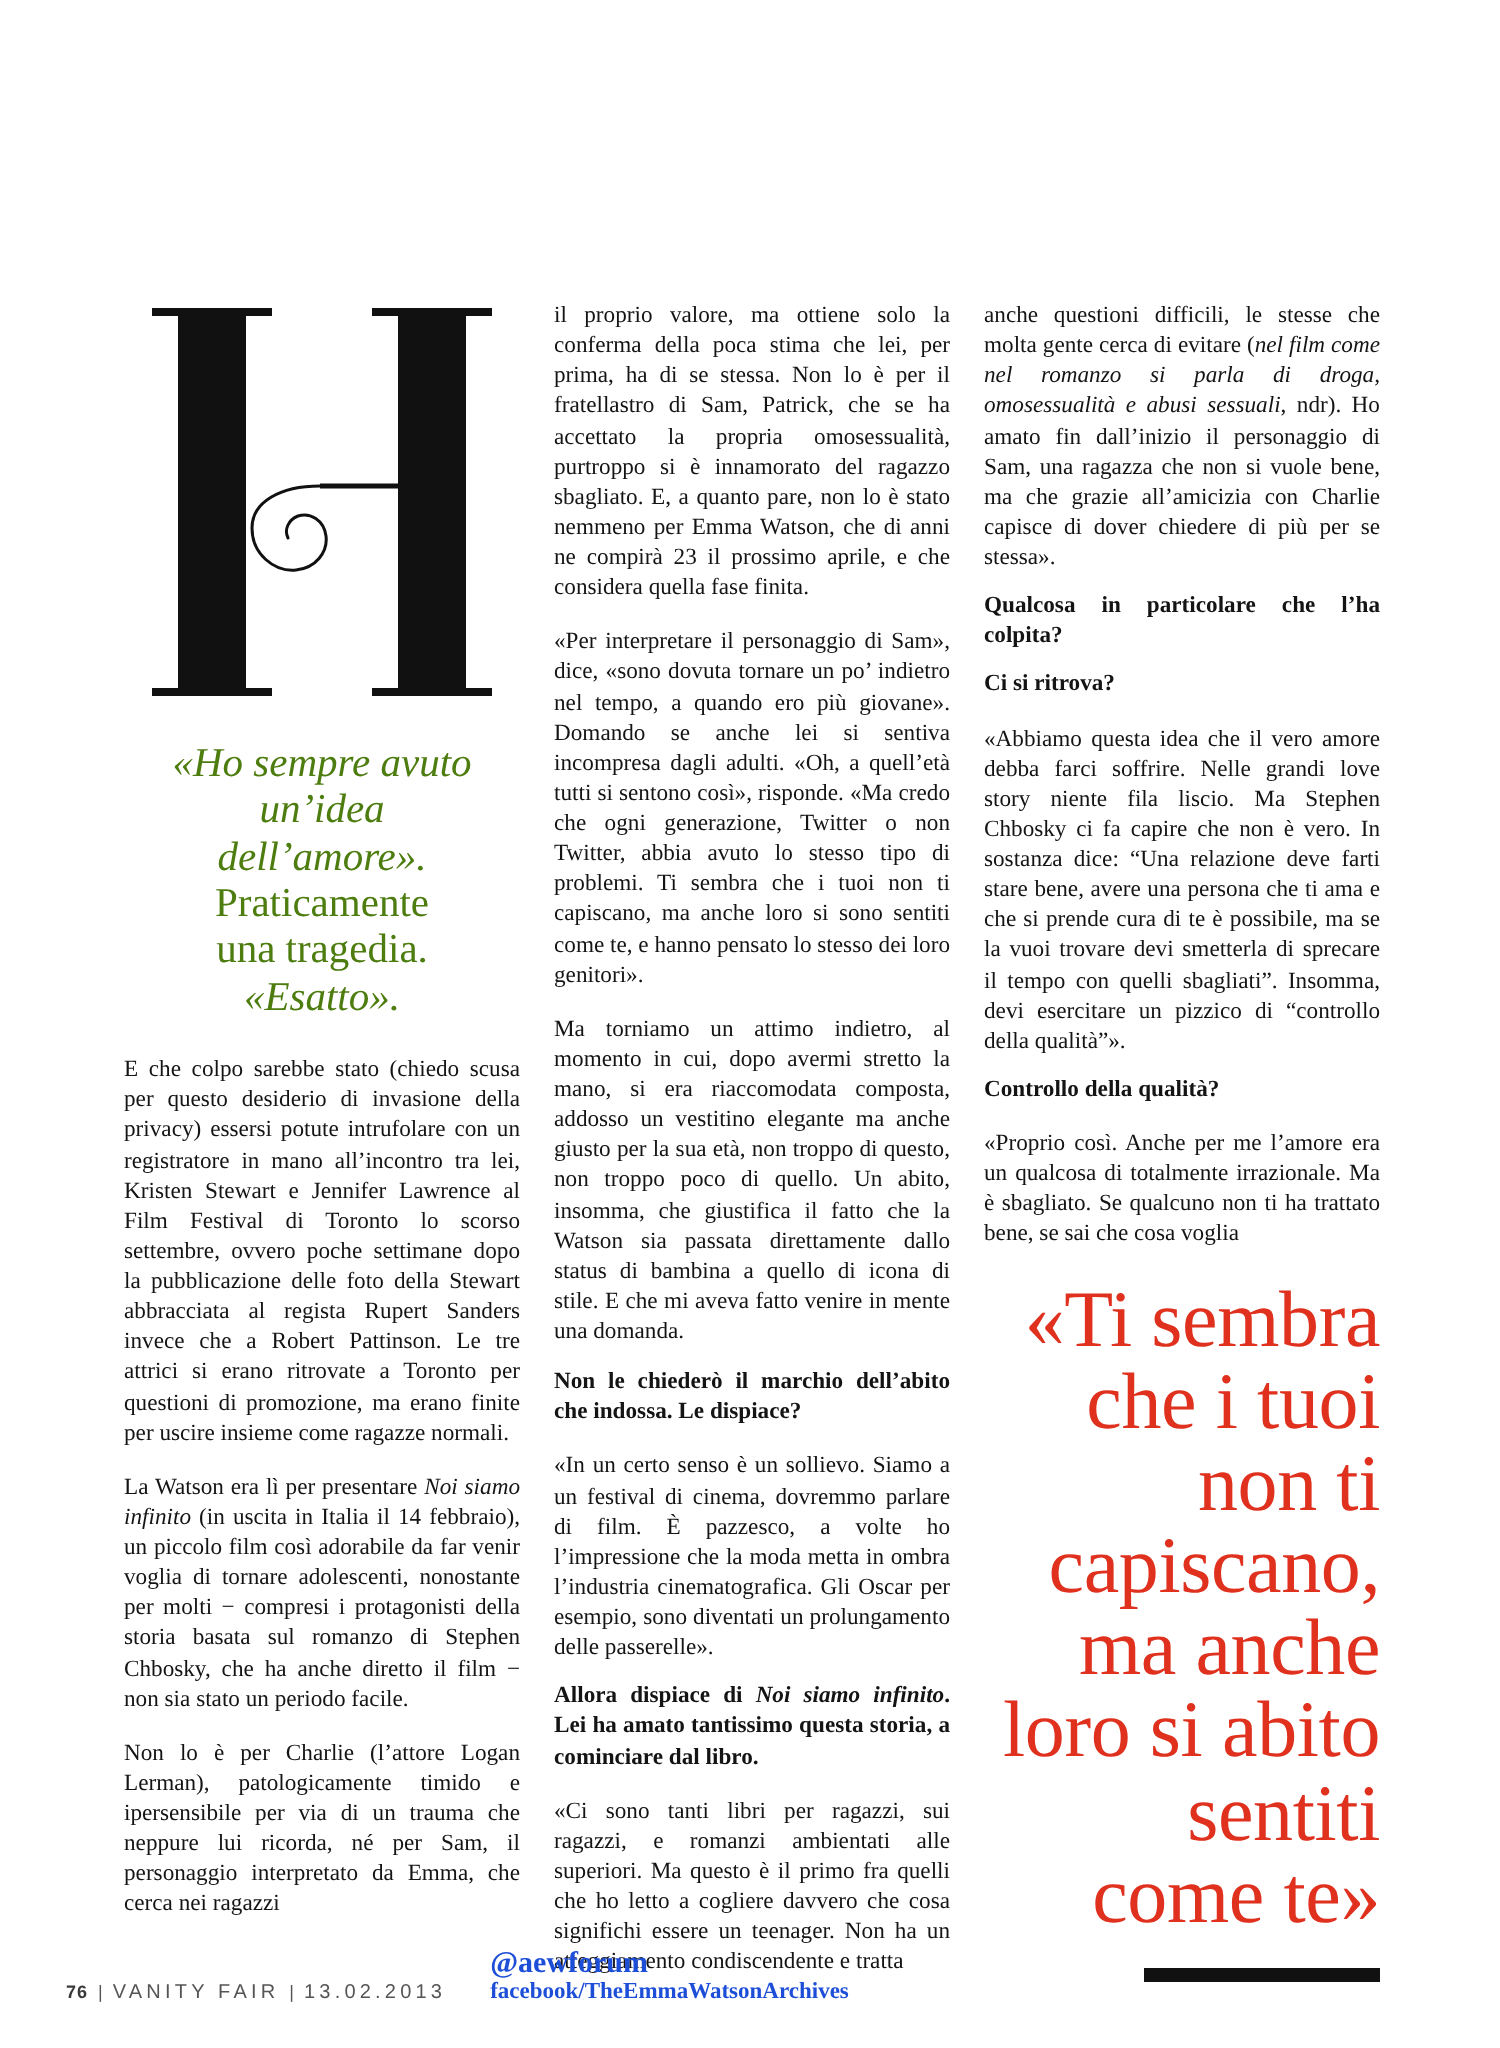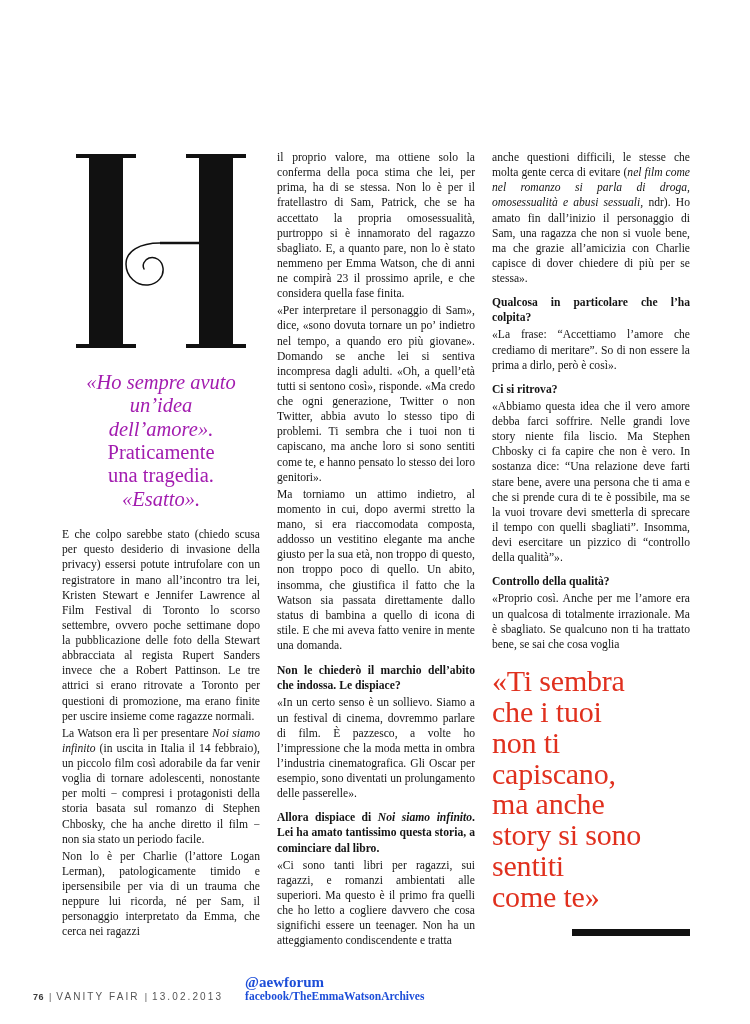--- a/index.html
+++ b/index.html
@@ -43,21 +43,21 @@
     display: block;
     margin: 0 auto;
   }
 
   
   .pullquote-black {
     width: 198px;
     text-align: center;
     font-size: 20.5px;
     line-height: 1.14;
-    color: #a21caf;
+    color: #4d7c0f;
     margin-top: 6px;
     margin-bottom: 16px;
   }
   .pullquote-black .ital {
     font-style: italic;
   }
   .pullquote-black .rom {
     font-style: normal;
   }
   .pq-line { display: block; white-space: nowrap; }
@@ -66,36 +66,36 @@
   .body-text {
     font-size: 11.6px;
     line-height: 1.305;
     text-align: justify;
     text-justify: inter-word;
     hyphens: manual;
   }
   .body-text p {
     margin: 0;
   }
-  .body-text p + p { margin-top: 2px; }
+  .body-text p + p { margin-top: 12px; }
   .q-head {
     font-weight: bold;
     margin-top: 9px !important;
     display: block;
   }
   .gap-before { margin-top: 10px !important; }
   em { font-style: italic; }
 
   
   .pullquote-red {
     margin-top: 14px;
     width: 198px;
-    text-align: left;
+    text-align: right;
     color: #e0301e;
-    font-size: 30px;
+    font-size: 40px;
     line-height: 1.03;
     letter-spacing: -0.2px;
   }
   .pq-red-line { display: block; white-space: nowrap; }
   .red-rule {
     margin-top: 16px;
     margin-left: auto;
     width: 118px;
     height: 7px;
     background: #111;
@@ -205,34 +205,33 @@
         <p>«In un certo senso è un sollievo. Siamo a un festival di cinema, dovremmo parlare di film. È pazzesco, a volte ho l’impressione che la moda metta in ombra l’industria cinematografica. Gli Oscar per esempio, sono diventati un prolungamento delle passerelle».</p>
         <p class="q-head"><span>Allora dispiace di </span><em>Noi siamo infinito</em><span>. Lei ha amato tantissimo questa storia, a cominciare dal libro.</span></p>
         <p>«Ci sono tanti libri per ragazzi, sui ragazzi, e romanzi ambientati alle superiori. Ma questo è il primo fra quelli che ho letto a cogliere davvero che cosa significhi essere un teenager. Non ha un atteggiamento condiscendente e tratta</p>
       </div>
     </div>
 
     <div class="col">
       <div class="body-text">
         <p><span>anche questioni difficili, le stesse che molta gente cerca di evitare (</span><em>nel film come nel romanzo si parla di droga, omosessualità e abusi sessuali</em><span>, ndr). Ho amato fin dall’inizio il personaggio di Sam, una ragazza che non si vuole bene, ma che grazie all’amicizia con Charlie capisce di dover chiedere di più per se stessa».</span></p>
         <p class="q-head">Qualcosa in particolare che l’ha colpita?</p>
-        <p>«La frase: “Accettiamo l’amore che crediamo di meritare”. So di non essere la prima a dirlo, però è così».</p>
         <p class="q-head">Ci si ritrova?</p>
         <p>«Abbiamo questa idea che il vero amore debba farci soffrire. Nelle grandi love story niente fila liscio. Ma Stephen Chbosky ci fa capire che non è vero. In sostanza dice: “Una relazione deve farti stare bene, avere una persona che ti ama e che si prende cura di te è possibile, ma se la vuoi trovare devi smetterla di sprecare il tempo con quelli sbagliati”. Insomma, devi esercitare un pizzico di “controllo della qualità”».</p>
         <p class="q-head">Controllo della qualità?</p>
         <p>«Proprio così. Anche per me l’amore era un qualcosa di totalmente irrazionale. Ma è sbagliato. Se qualcuno non ti ha trattato bene, se sai che cosa voglia</p>
       </div>
 
       <div class="pullquote-red">
         <span class="pq-red-line">«Ti sembra</span>
         <span class="pq-red-line">che i tuoi</span>
         <span class="pq-red-line">non ti</span>
         <span class="pq-red-line">capiscano,</span>
         <span class="pq-red-line">ma anche</span>
-        <span class="pq-red-line">story si sono</span>
+        <span class="pq-red-line">loro si abito</span>
         <span class="pq-red-line">sentiti</span>
         <span class="pq-red-line">come te»</span>
       </div>
       <div class="red-rule"></div>
     </div>
 
   </div>
 
   <div class="footer">
     <div class="folio-row">

